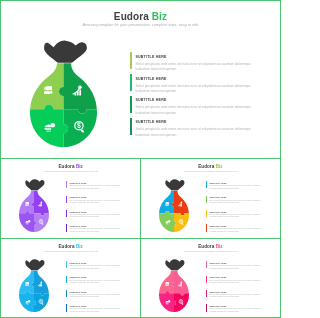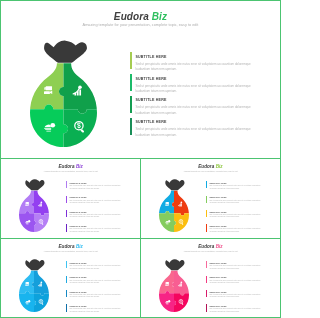--- a/index.html
+++ b/index.html
@@ -1,21 +1,21 @@
 <!DOCTYPE html>
 <html><head>
 <meta charset="utf-8">
 <style>
   html,body{margin:0;padding:0;}
   body{width:281px;height:318px;background:#fff;font-family:"Liberation Sans",sans-serif;overflow:hidden;}
   .frame{position:absolute;left:0;top:0;width:281px;height:318px;border:1.4px solid #4cc471;box-sizing:border-box;pointer-events:none;z-index:9;}
   .divh{position:absolute;left:0;width:281px;height:1.3px;background:#4cc471;z-index:9;}
   .divv{position:absolute;width:1.3px;background:#4cc471;z-index:9;}
   .slide{position:absolute;overflow:hidden;background:#fff;}
-  .ttl{position:absolute;text-align:center;font-weight:bold;color:#3f3f3f;white-space:nowrap;left:0;width:100%;font-style:italic;}
+  .ttl{position:absolute;text-align:center;font-weight:bold;color:#3f3f3f;white-space:nowrap;left:0;width:100%;}
   .sub{position:absolute;text-align:center;color:#b0b0b0;white-space:nowrap;left:0;width:100%;}
   .item{position:absolute;}
   .ibar{position:absolute;left:0;top:0;}
   .ihead{position:absolute;font-weight:bold;color:#444;letter-spacing:.2px;}
   .ibody{position:absolute;color:#b3b3b3;}
   svg{display:block;}
 </style>
 </head>
 <body>
 

